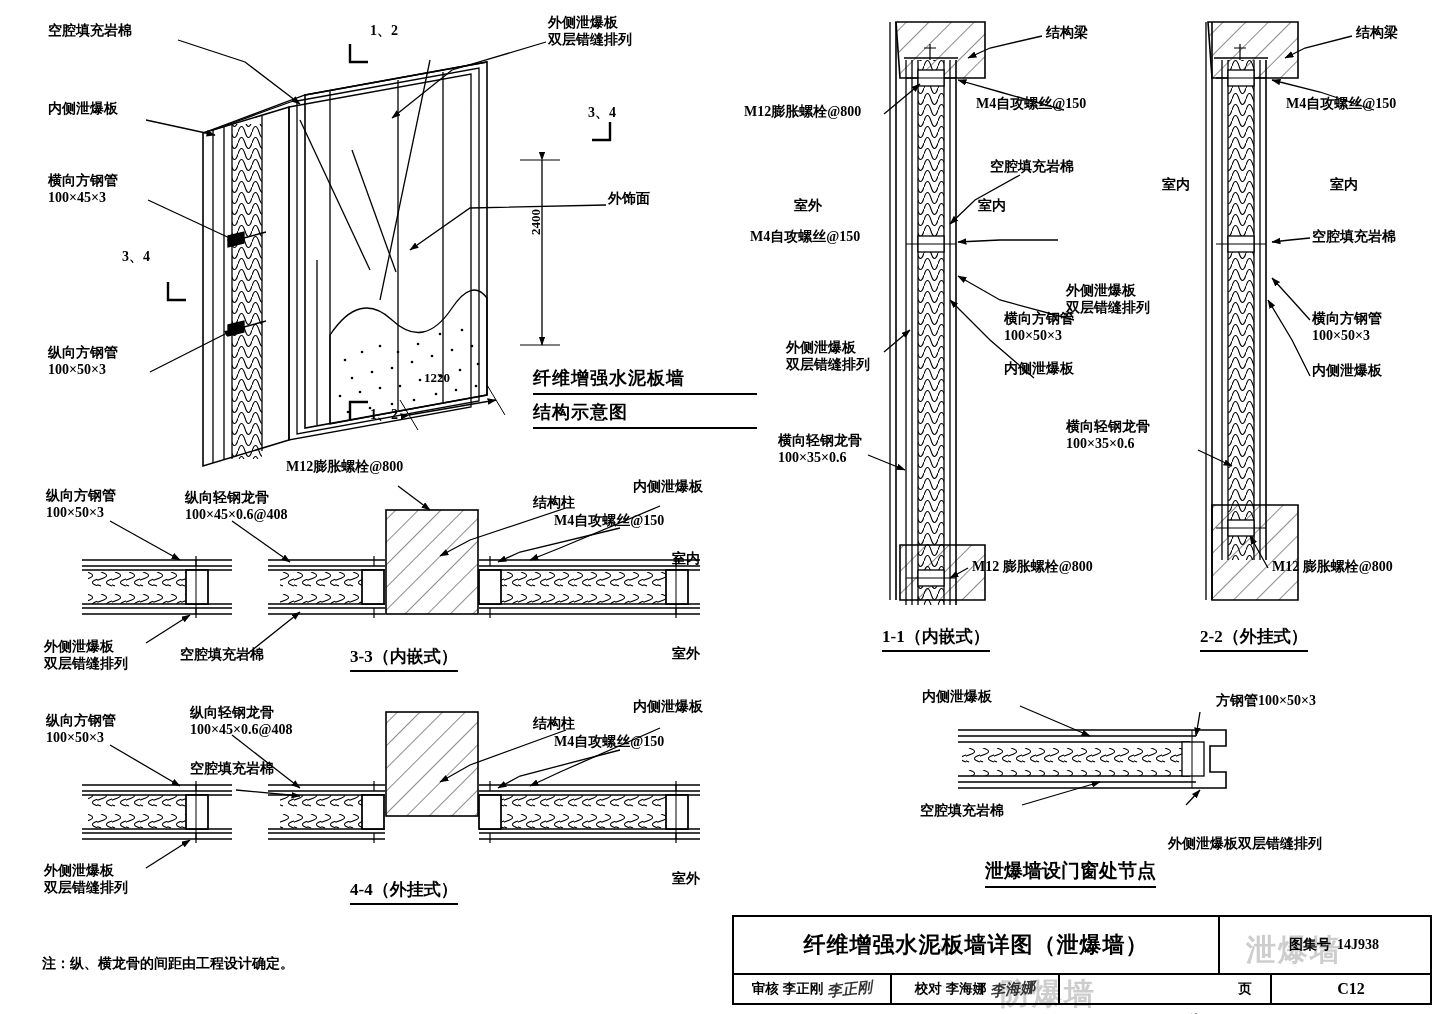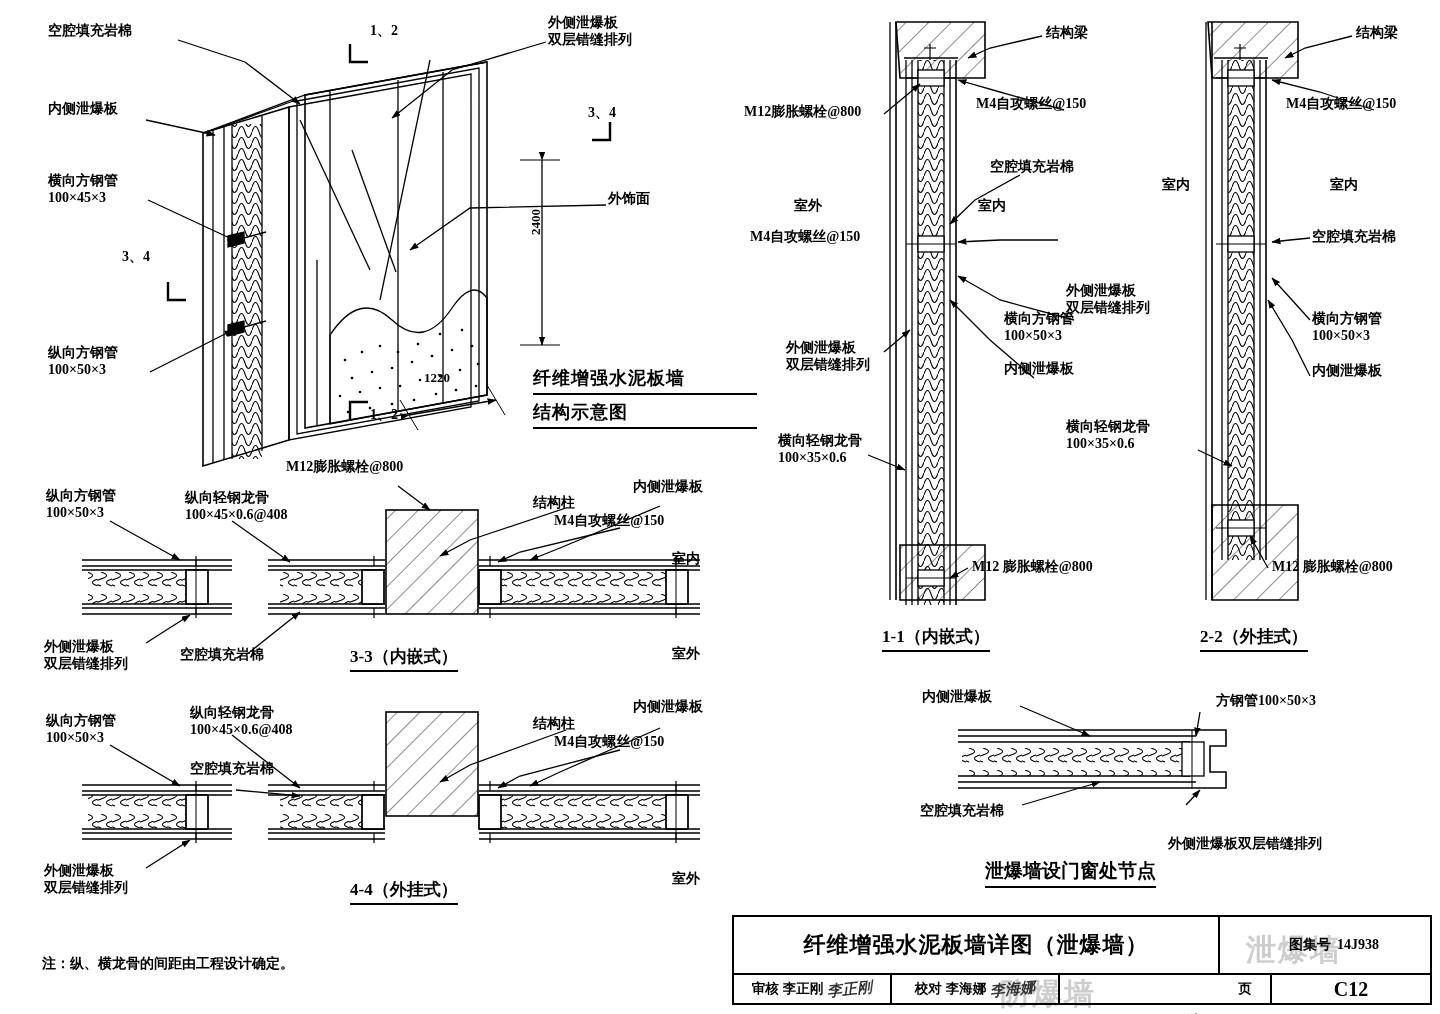--- a/index.html
+++ b/index.html
@@ -393,17 +393,17 @@
       <span>校对</span>
       <span>李海娜</span>
       <span class="sig">李海娜</span>
     </div>
     <div class="cell" style="flex:0 0 160px;margin-top:48px;">
       <span>设计</span>
       <span>王湘莉</span>
       <span class="sig">王湘莉</span>
     </div>
     <div class="cell" style="flex:0 0 52px;">页</div>
-    <div class="cell" style="flex:1 1 auto;font-size:20px;">C12</div>
+    <div class="cell" style="flex:1 1 auto;font-size:16px;">C12</div>
   </div>
 </div>
 
 </div>
 
 </body></html>

